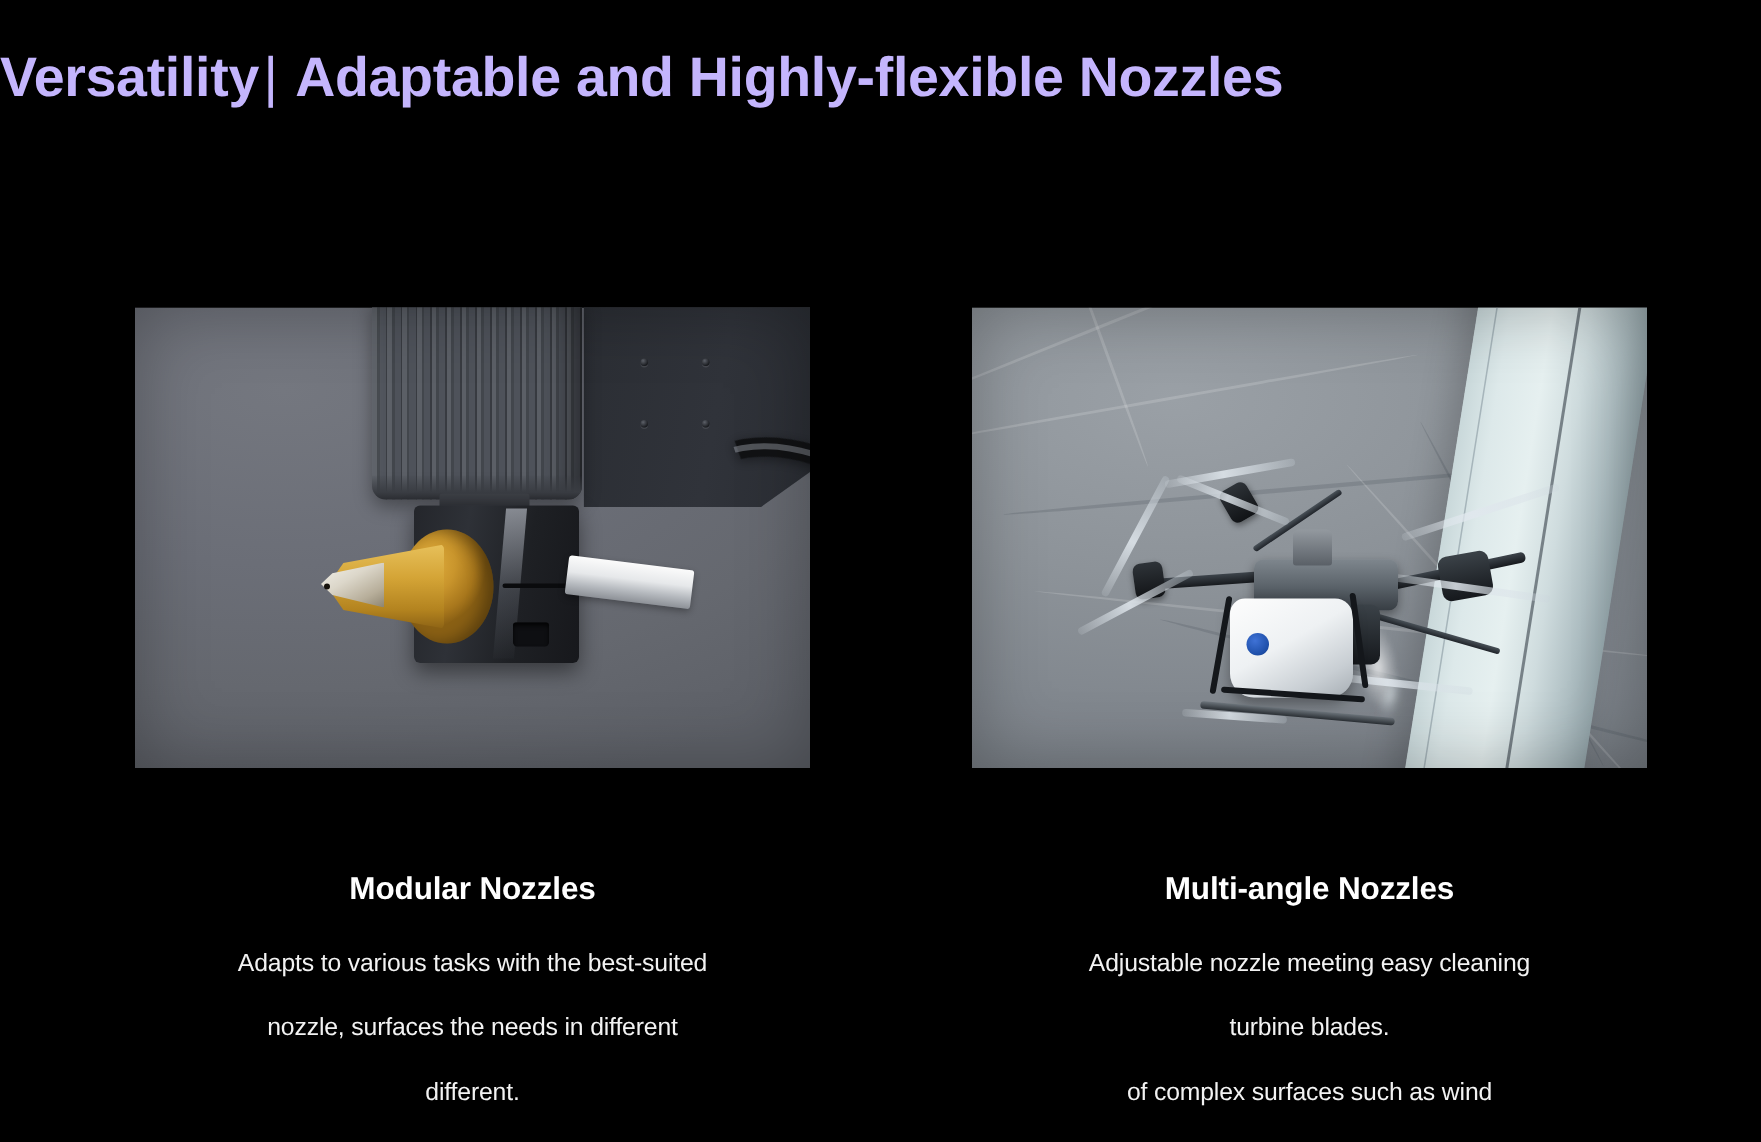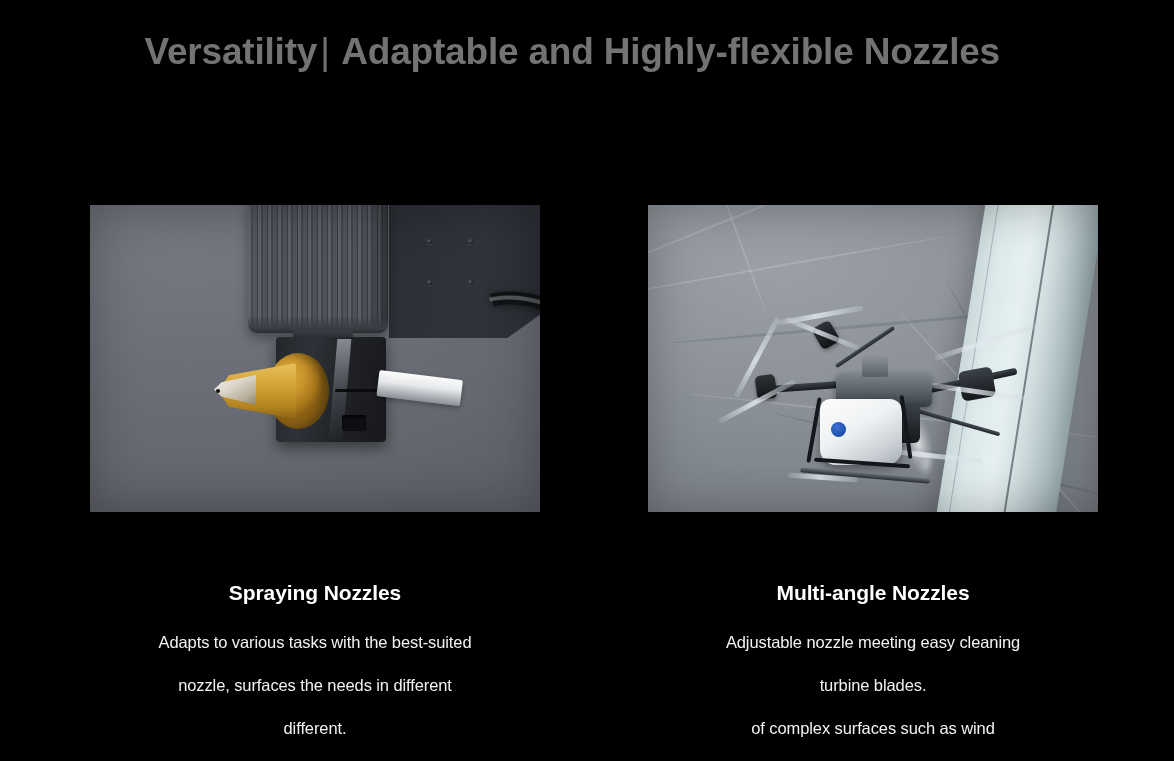--- a/index.html
+++ b/index.html
@@ -7,23 +7,23 @@
   html,body { background:#000; }
   body {
     width:1174px; height:761px;
     font-family:"Liberation Sans", sans-serif;
     color:#fff; overflow:hidden; position:relative;
   }
 
   
   .page-title{
     position:absolute; left:0; top:31px; width:1000px;
-    text-align:right;
+    text-align:left;
     font-size:37px; font-weight:700; letter-spacing:-0.2px;
-    color:#737373; white-space:nowrap;
+    color:#c4b5fd; white-space:nowrap;
   }
   .page-title .sep{ font-weight:400; padding:0 3px; }
 
   
   .cards{ position:absolute; left:0; top:0; width:1174px; height:761px; }
   .card{ position:absolute; top:205px; width:450px; }
   .card.left { left:90px; }
   .card.right{ left:648px; }
 
   .figure{
@@ -279,21 +279,21 @@
 
         <div class="n-tube"></div>
         <div class="n-cable"></div>
         <div class="n-cable-sheen"></div>
 
         <div class="vignette"></div>
       </div>
     </div>
 
     <div class="caption">
-      <div class="caption-title">Spraying Nozzles</div>
+      <div class="caption-title">Modular Nozzles</div>
       <div class="caption-body">
         <div class="caption-line">Adapts to various tasks with the best-suited</div>
         <div class="caption-line">nozzle, surfaces the needs in different</div>
         <div class="caption-line">different.</div>
       </div>
     </div>
   </div>
 
   <div class="card right">
 

